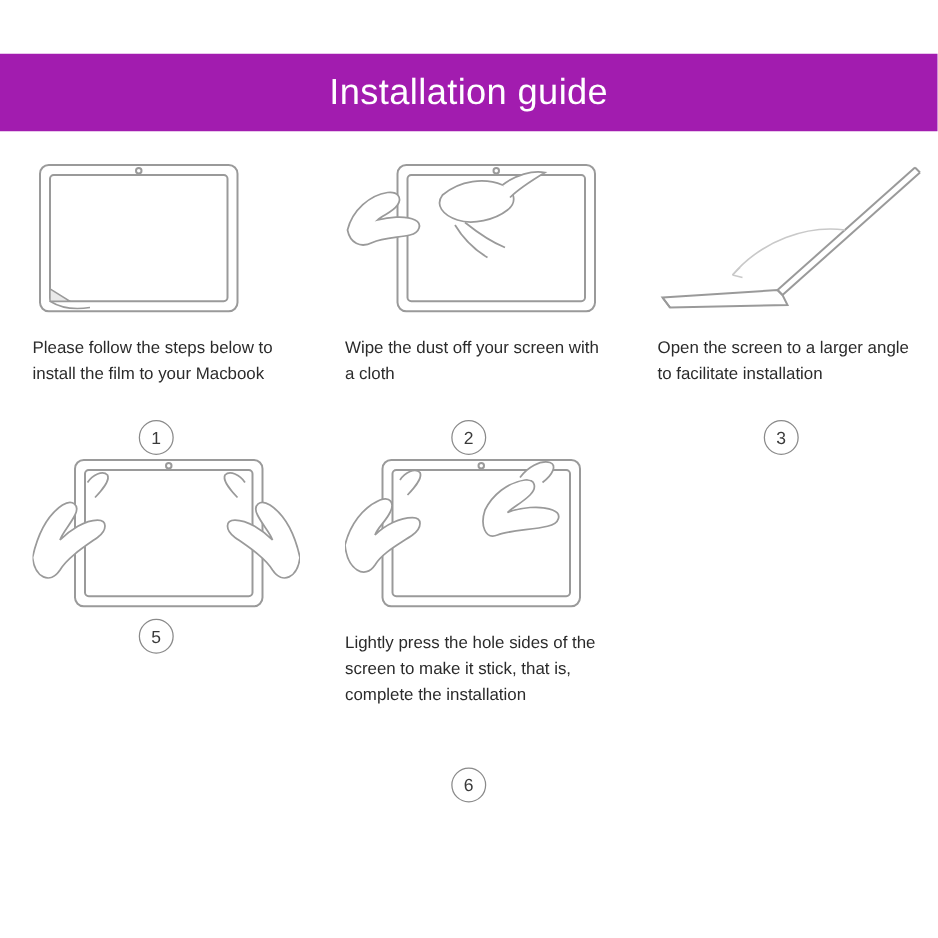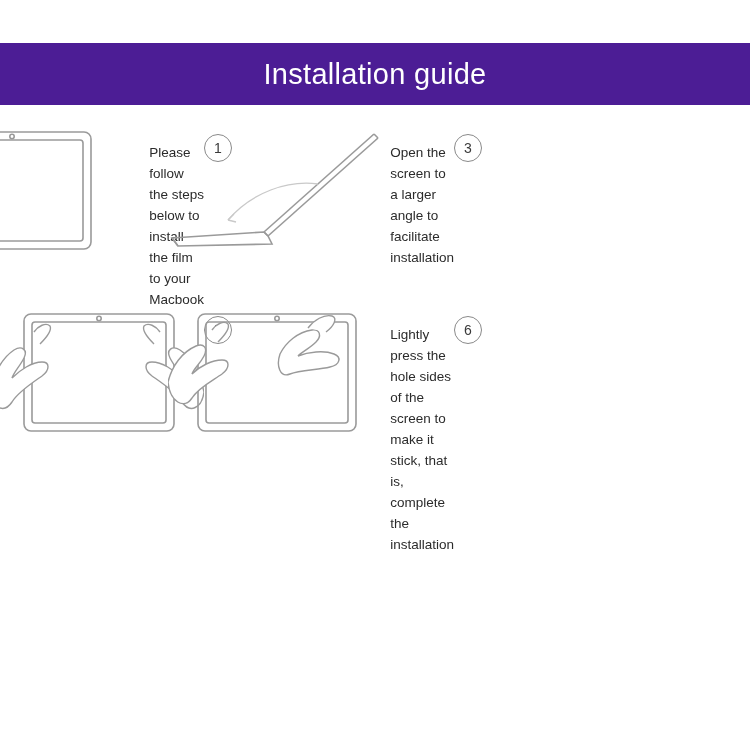--- a/index.html
+++ b/index.html
@@ -19,21 +19,21 @@
     width: 750px;
     height: 750px;
     background: #ffffff;
   }
   .header {
     position: absolute;
     left: 0;
     top: 43px;
     width: 750px;
     height: 62px;
-    background: #4c1d95;
+    background: #a21caf;
     display: flex;
     align-items: center;
     justify-content: center;
   }
   .header-title {
     color: #ffffff;
     font-size: 29px;
     font-weight: 400;
     letter-spacing: 0.3px;
   }
@@ -43,23 +43,22 @@
     top: 128px;
     width: 750px;
     display: flex;
     flex-wrap: wrap;
   }
   .cell {
     width: 250px;
     box-sizing: border-box;
     padding: 0 18px;
     display: flex;
-    flex-direction: row;
+    flex-direction: column;
     align-items: flex-start;
-    justify-content: flex-end;
   }
   .art {
     width: 214px;
     height: 125px;
     position: relative;
     margin: 0 auto 0 8px;
   }
   .art svg { display: block; }
   .caption {
     font-size: 13.5px;
@@ -115,20 +114,42 @@
           <path d="M14 113 L14 103 L30 113 Z" fill="#e9e9e9" stroke="#9a9a9a" stroke-width="1.2"></path>
           <path d="M14 113 C22 118, 34 120, 46 118" fill="none" stroke="#9a9a9a" stroke-width="1.2"></path>
         </svg>
       </div>
       <div class="caption">Please follow the steps below to install the film to your Macbook</div>
       <div class="num-wrap">
         <div class="num">1</div>
       </div>
     </div>
 
+    <div class="cell">
+      <div class="art">
+        <svg width="214" height="125" viewBox="0 0 214 125">
+          <g fill="none" stroke="#9a9a9a" stroke-width="1.6">
+            <rect x="42" y="4" width="158" height="117" rx="7" ry="7"></rect>
+            <rect x="50" y="12" width="142" height="101" rx="3" ry="3"></rect>
+            <circle cx="121" cy="8.5" r="2.2"></circle>
+          </g>
+          <g fill="#ffffff" stroke="#9a9a9a" stroke-width="1.4">
+            <path d="M2 56 C6 40, 20 28, 34 26 C42 25, 46 30, 42 36 C38 42, 30 44, 26 48 C34 46, 48 44, 56 48 C62 51, 60 58, 52 60 C44 62, 30 62, 22 66 C12 71, 4 66, 2 56 Z"></path>
+            <path d="M78 28 C92 16, 112 14, 126 20 C136 24, 138 34, 130 40 C120 48, 102 52, 90 48 C78 44, 72 36, 78 28 Z"></path>
+            <path d="M126 20 C136 12, 150 8, 160 10 C150 16, 140 22, 132 30"></path>
+            <path d="M96 50 C106 58, 118 66, 128 70"></path>
+            <path d="M88 52 C94 62, 104 72, 114 78"></path>
+          </g>
+        </svg>
+      </div>
+      <div class="caption">Wipe the dust off your screen with a cloth</div>
+      <div class="num-wrap">
+        <div class="num">2</div>
+      </div>
+    </div>
 
     <div class="cell">
       <div class="art">
         <svg width="214" height="125" viewBox="0 0 214 125">
           <g fill="none" stroke="#9a9a9a" stroke-width="1.6">
             <path d="M96 104 L206 6"></path>
             <path d="M100 108 L210 10"></path>
             <path d="M96 104 L100 108"></path>
             <path d="M206 6 L210 10"></path>
             <path d="M4 110 L96 104 L100 108 L104 116 L10 118 Z"></path>

